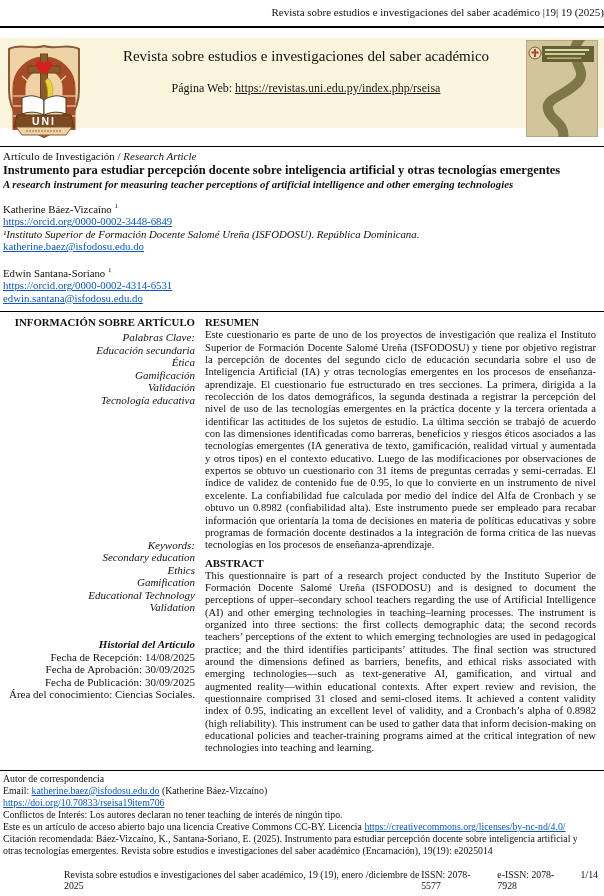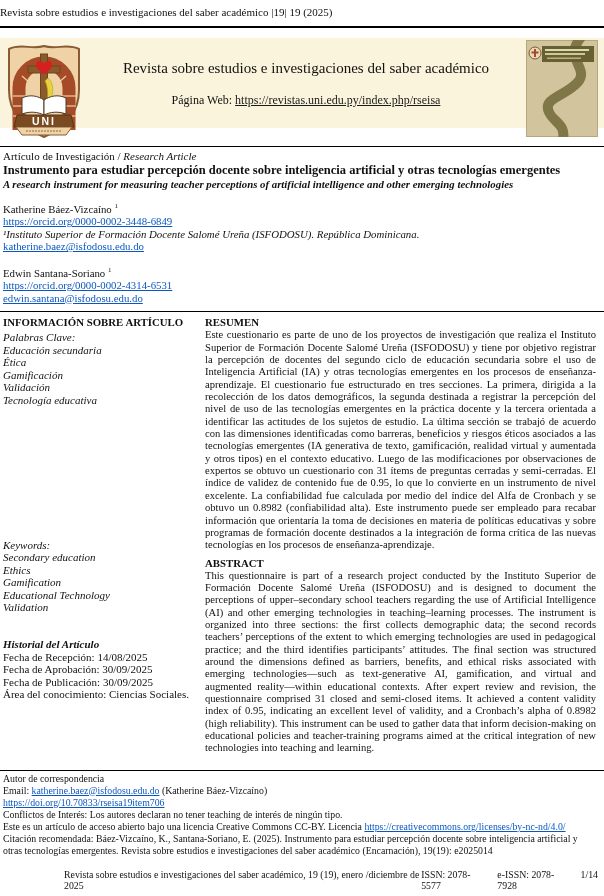--- a/index.html
+++ b/index.html
@@ -12,38 +12,38 @@
   .page{
     position:relative;
     width:604px;height:896px;
     margin:0 auto;
     background:#fff;
     font-family:"Liberation Serif","DejaVu Serif",serif;
     color:#111;
     overflow:hidden;
   }
   .running-head{
-    text-align:left;
+    text-align:right;
     font-size:11px;
     padding-top:6px;
   }
   .rule-thick{border:none;border-top:2.5px solid var(--rule);margin-top:8px;}
   .rule-thin{border:none;border-top:1.6px solid var(--rule);}
   
   .banner{
     position:relative;
     margin-top:10px;
     height:90px;
     background:var(--banner-bg);
     display:flex;
     align-items:flex-start;
   }
   .logo-wrap{width:88px;flex:0 0 88px;position:relative;height:90px;overflow:visible;z-index:2;}
   .logo-wrap svg{position:absolute;top:2px;left:4px;}
-  .banner-center{flex:1;text-align:center;padding-top:22px;}
+  .banner-center{flex:1;text-align:center;padding-top:10px;}
   .journal-title{font-size:15px;}
   .web-line{font-size:12px;margin-top:16px;}
   .web-link{color:#1a1a1a;text-decoration:underline;cursor:pointer;}
   .cover-wrap{width:80px;flex:0 0 80px;position:relative;height:90px;}
   .cover-wrap svg{position:absolute;top:2px;right:6px;}
   .banner-rule{margin-top:18px;}
   
   .article-head{padding:3px 16px 0 3px;font-size:11px;line-height:13px;}
   .type-line{font-size:11px;}
   .type-en{font-style:italic;}
@@ -53,21 +53,21 @@
   }
   .article-subtitle{font-size:10.8px;font-weight:bold;font-style:italic;line-height:13px;}
   .author-block{margin-top:9px;font-size:10.8px;line-height:12.6px;}
   .author-block.second{margin-top:11px;}
   a.link{color:var(--link);text-decoration:underline;cursor:pointer;}
   .affiliation{font-style:italic;}
   sup{font-size:7px;}
   
   .columns-rule{margin-top:7px;}
   .columns{display:flex;padding:4px 8px 0 3px;}
-  .col-left{width:202px;flex:0 0 202px;font-size:11px;line-height:12.6px;padding-right:10px;}
+  .col-left{width:202px;flex:0 0 202px;font-size:11px;line-height:12.6px;padding-right:10px;text-align:right;}
   .col-right{flex:1;}
   .info-heading{font-weight:bold;font-size:10.8px;margin-bottom:2px;}
   .kw-label{font-style:italic;}
   .kw{font-style:italic;}
   .keywords-block{margin-top:132px;}
   .historial-block{margin-top:24px;}
   .historial-label{font-weight:bold;font-style:italic;}
   .historial-line{font-style:normal;}
   .sec-heading{font-weight:bold;font-size:10.8px;line-height:13px;}
   .sec-text{font-size:10.6px;line-height:12.35px;text-align:justify;}

